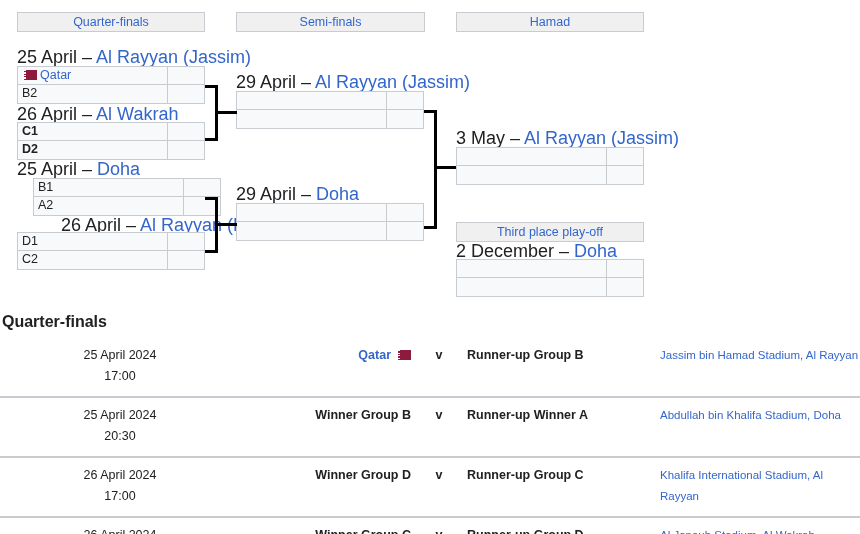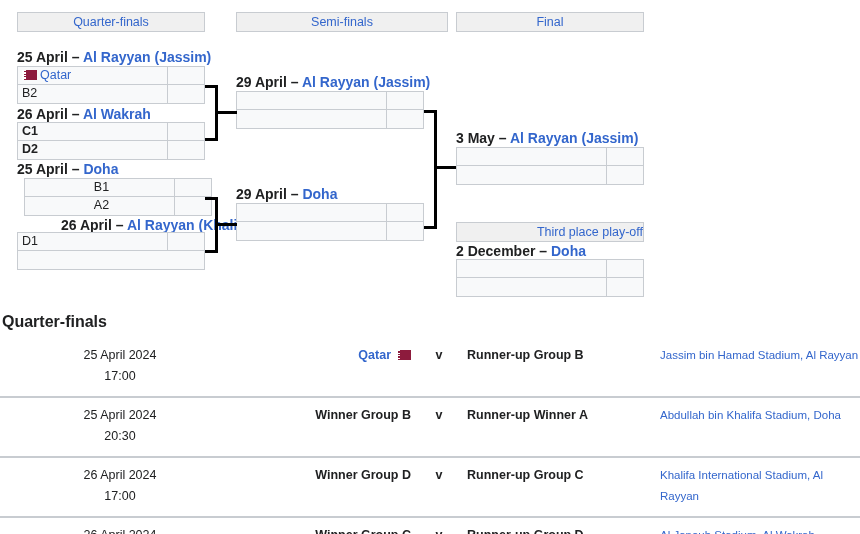--- a/index.html
+++ b/index.html
@@ -22,31 +22,30 @@
     box-sizing:border-box;
     height:20px;
     background:#f0f0f0;
     border:1px solid #c8ccd1;
     color:#3366cc;
     font-size:12.5px;
     line-height:18px;
     text-align:center;
   }
   .rh-qf{left:17px;top:12px;width:188px;}
-  .rh-sf{left:236px;top:12px;width:212px;}
+  .rh-sf{left:236px;top:12px;width:189px;}
   .rh-f {left:456px;top:12px;width:188px;}
-  .rh-tp{left:456px;top:222px;width:188px;text-align:right;}
+  .rh-tp{left:456px;top:222px;width:188px;}
 
   .match-label{
     position:absolute;
-    font-size:14px;
+    font-size:18px;
     line-height:14px;
     white-space:nowrap;
     color:#202122;
-    font-weight:bold;
   }
 
   .match{
     position:absolute;
     box-sizing:border-box;
     width:188px;
     border-collapse:collapse;
   }
   .match .row{
     box-sizing:border-box;
@@ -144,21 +143,21 @@
 
 <div id="bracket">
 
   <div class="round-header rh-qf">
     <span>Quarter-finals</span>
   </div>
   <div class="round-header rh-sf">
     <span>Semi-finals</span>
   </div>
   <div class="round-header rh-f">
-    <span>Final</span>
+    <span>Hamad</span>
   </div>
   <div class="round-header rh-tp">
     <span>Third place play-off</span>
   </div>
 
   <div class="match-label" style="left:17px;top:50px;">
     <span>25 April</span><span> – </span><span class="link">Al Rayyan (Jassim)</span>
   </div>
   <div class="match" style="left:17px;top:66px;">
     <div class="row">
@@ -181,40 +180,41 @@
     </div>
     <div class="row">
       <div class="team">D2</div>
       <div class="score"></div>
     </div>
   </div>
 
   <div class="match-label" style="left:17px;top:162px;">
     <span>25 April</span><span> – </span><span class="link">Doha</span>
   </div>
-  <div class="match" style="left:24px;top:178px;text-align:center;">
+  <div class="match" style="left:33px;top:178px;">
     <div class="row">
       <div class="team">B1</div>
       <div class="score"></div>
     </div>
     <div class="row">
       <div class="team">A2</div>
       <div class="score"></div>
     </div>
   </div>
 
   <div class="match-label" style="left:17px;top:218px;margin-left:44px;">
     <span>26 April</span><span> – </span><span class="link">Al Rayyan (Khalifa)</span>
   </div>
   <div class="match" style="left:17px;top:232px;">
     <div class="row">
       <div class="team">D1</div>
       <div class="score"></div>
     </div>
     <div class="row">
+      <div class="team">C2</div>
       <div class="score"></div>
     </div>
   </div>
 
   <div class="match-label" style="left:236px;top:75px;">
     <span>29 April</span><span> – </span><span class="link">Al Rayyan (Jassim)</span>
   </div>
   <div class="match" style="left:236px;top:91px;">
     <div class="row">
       <div class="team"></div>

